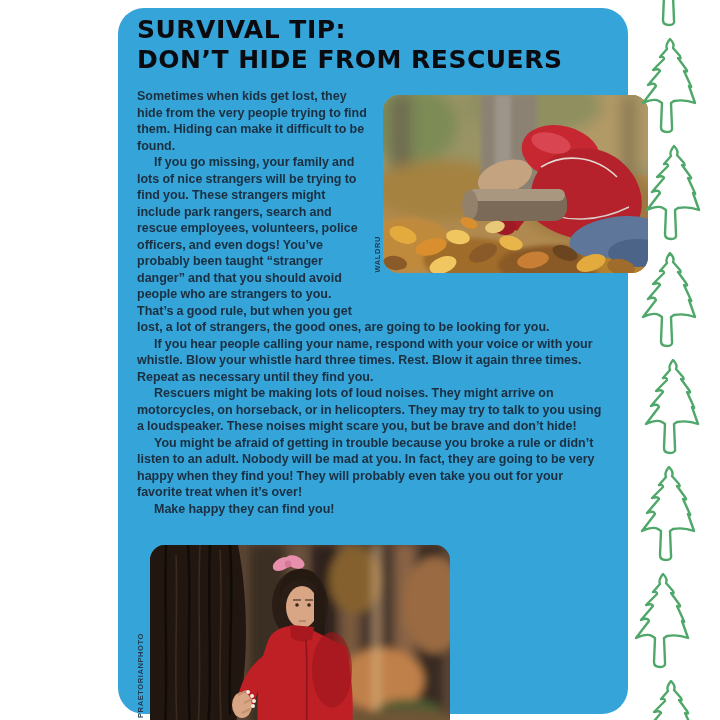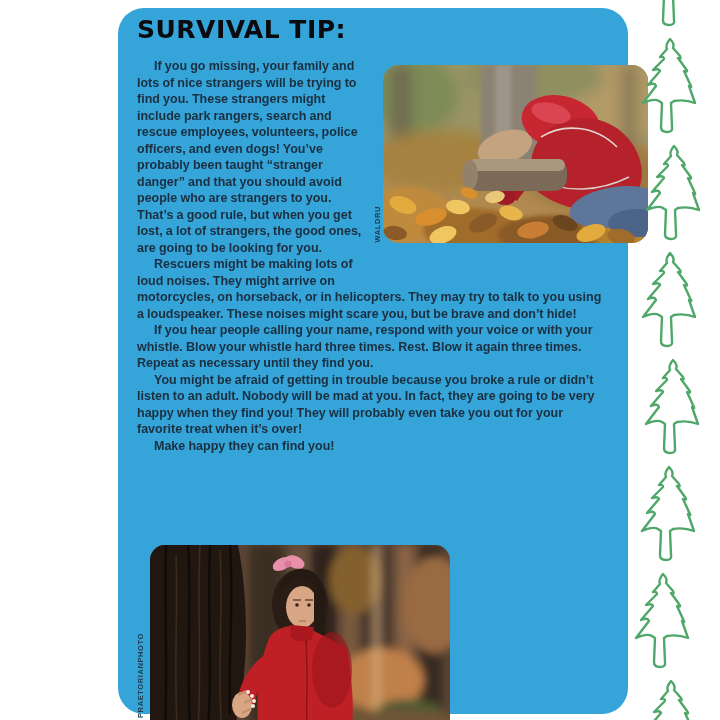--- a/index.html
+++ b/index.html
@@ -54,20 +54,21 @@
 </head>
 <body>
 
 <div class="page">
 
   <div class="panel">
     <div class="content">
 
       <h1 class="title">
         <span>SURVIVAL TIP:</span><br>
+        <span>DON’T HIDE FROM RESCUERS</span>
       </h1>
 
       <div class="article">
 
         <div class="photo1-float">
           <div class="photo1-frame">
             <svg width="265" height="178" viewBox="0 0 265 178">
               <defs>
                 <clipPath id="clipP1">
                     <rect width="265" height="178" rx="16"></rect>
@@ -128,23 +129,24 @@
                   <ellipse cx="12" cy="168" rx="12" ry="7" fill="#8a5a28" transform="rotate(8 12 168)"></ellipse>
                   <ellipse cx="112" cy="132" rx="10" ry="6" fill="#e8c97a" transform="rotate(-12 112 132)"></ellipse>
                   <ellipse cx="86" cy="128" rx="9" ry="5" fill="#d98f2e" transform="rotate(22 86 128)"></ellipse>
                 </g>
               </g>
             </svg>
             <span class="credit credit1">WALDRU</span>
           </div>
         </div>
 
+        <p class="no-indent">Sometimes when kids get lost, they hide from the very people trying to find them. Hiding can make it difficult to be found.</p>
         <p>If you go missing, your family and lots of nice strangers will be trying to find you. These strangers might include park rangers, search and rescue employees, volunteers, police officers, and even dogs! You’ve probably been taught “stranger danger” and that you should avoid people who are strangers to you. That’s a good rule, but when you get lost, a lot of strangers, the good ones, are going to be looking for you.</p>
+        <p>If you hear people calling your name, respond with your voice or with your whistle. Blow your whistle hard three times. Rest. Blow it again three times. Repeat as necessary until they find you.</p>
         <p>Rescuers might be making lots of loud noises. They might arrive on motorcycles, on horseback, or in helicopters. They may try to talk to you using a loudspeaker. These noises might scare you, but be brave and don’t hide!</p>
-        <p>If you hear people calling your name, respond with your voice or with your whistle. Blow your whistle hard three times. Rest. Blow it again three times. Repeat as necessary until they find you.</p>
         <p>You might be afraid of getting in trouble because you broke a rule or didn’t listen to an adult. Nobody will be mad at you. In fact, they are going to be very happy when they find you! They will probably even take you out for your favorite treat when it’s over!</p>
         <p>Make happy they can find you!</p>
       </div>
     </div>
 
     <div class="photo2-frame">
       <svg width="300" height="183" viewBox="0 0 300 183">
         <defs>
           <clipPath id="clipP2">
               <rect width="300" height="200" rx="15"></rect>

